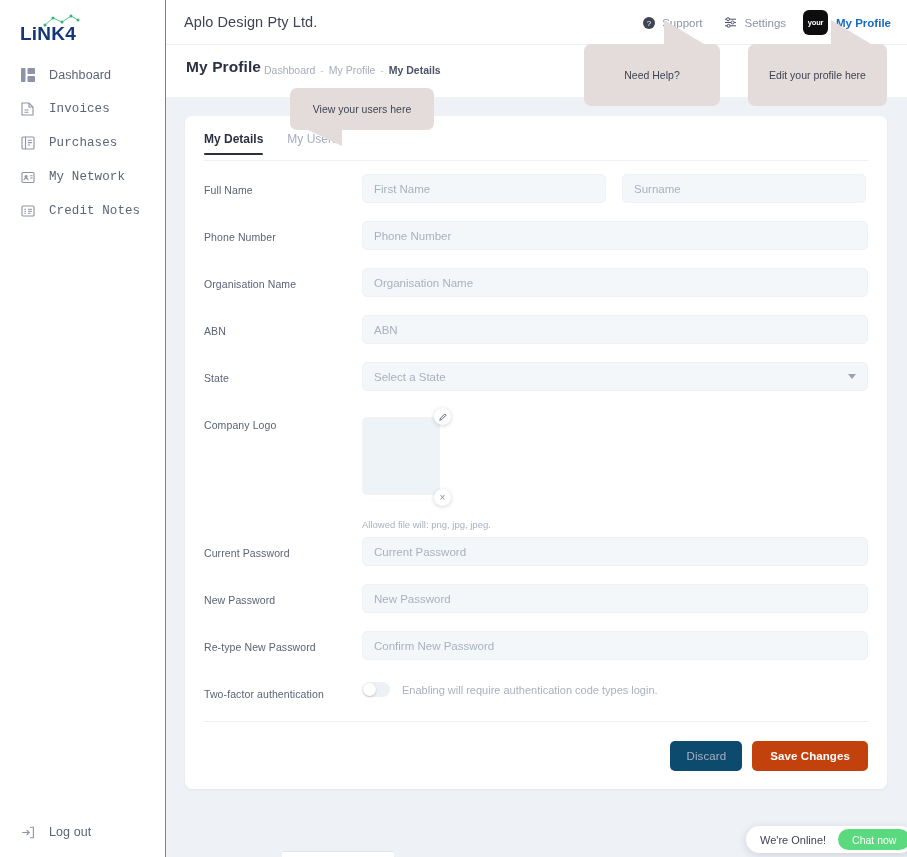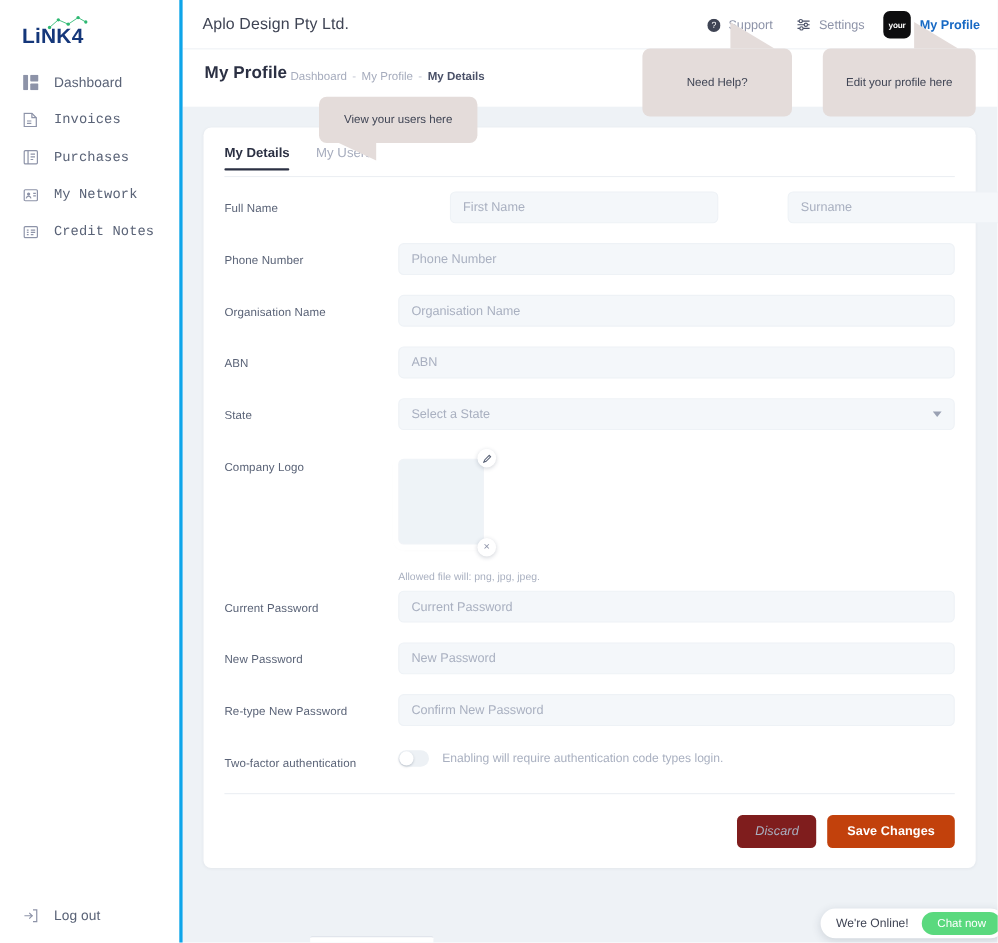--- a/index.html
+++ b/index.html
@@ -18,21 +18,21 @@
     height: 857px;
     background: #ffffff;
   }
 
   
   #sidebar {
     position: absolute;
     left: 0; top: 0;
     width: 166px; height: 857px;
     background: #ffffff;
-    border-right: 3px solid #0ea5e9;
+    border-right: 1px solid #0ea5e9;
     z-index: 5;
   }
   .logo-wrap {
     position: absolute;
     left: 20px; top: 14px;
     width: 90px; height: 34px;
   }
   .logo-dots { position: absolute; left: 22px; top: 0; width: 40px; height: 13px; }
   .logo-text {
     position: absolute; left: 0; top: 9px;
@@ -192,21 +192,21 @@
     border: 1px solid #eef2f6;
     border-radius: 5px;
     padding: 0 11px;
     font-size: 11.5px;
     color: #4a5168;
     width: 100%;
     font-family: "Liberation Sans", sans-serif;
     outline: none;
   }
   .inp::placeholder { color: #a9b0c0; }
-  .half { width: 244px; flex: 0 0 244px; margin-left: 47px; }
+  .half { width: 244px; flex: 0 0 244px; }
   .select-wrap { position: relative; width: 100%; }
   .select-wrap .caret {
     position: absolute; right: 12px; top: 12px;
     width: 0; height: 0;
     border-left: 4px solid transparent;
     border-right: 4px solid transparent;
     border-top: 5px solid #9aa1b3;
     pointer-events: none;
   }
 
@@ -264,21 +264,21 @@
   #actions {
     position: absolute; right: 19px; top: 625px;
     display: flex; gap: 10px; align-items: center;
   }
   .btn {
     height: 30px; border-radius: 5px; border: none;
     font-size: 11.5px; cursor: pointer; padding: 0 16px;
     font-family: "Liberation Sans", sans-serif;
     letter-spacing: .1px;
   }
-  #discard-button { background: #7f1d1d; color: #a9b0c0; font-style: italic; }
+  #discard-button { background: #0c4a6e; color: #a9b0c0; }
   #save-button { background: #c2410c; color: #ffffff; font-weight: 600; padding: 0 18px; }
 
   
   .coach {
     position: absolute;
     background: #e4dcda;
     border-radius: 7px;
     display: flex; align-items: center; justify-content: center;
     font-size: 10.5px;
     color: #3f4454;

